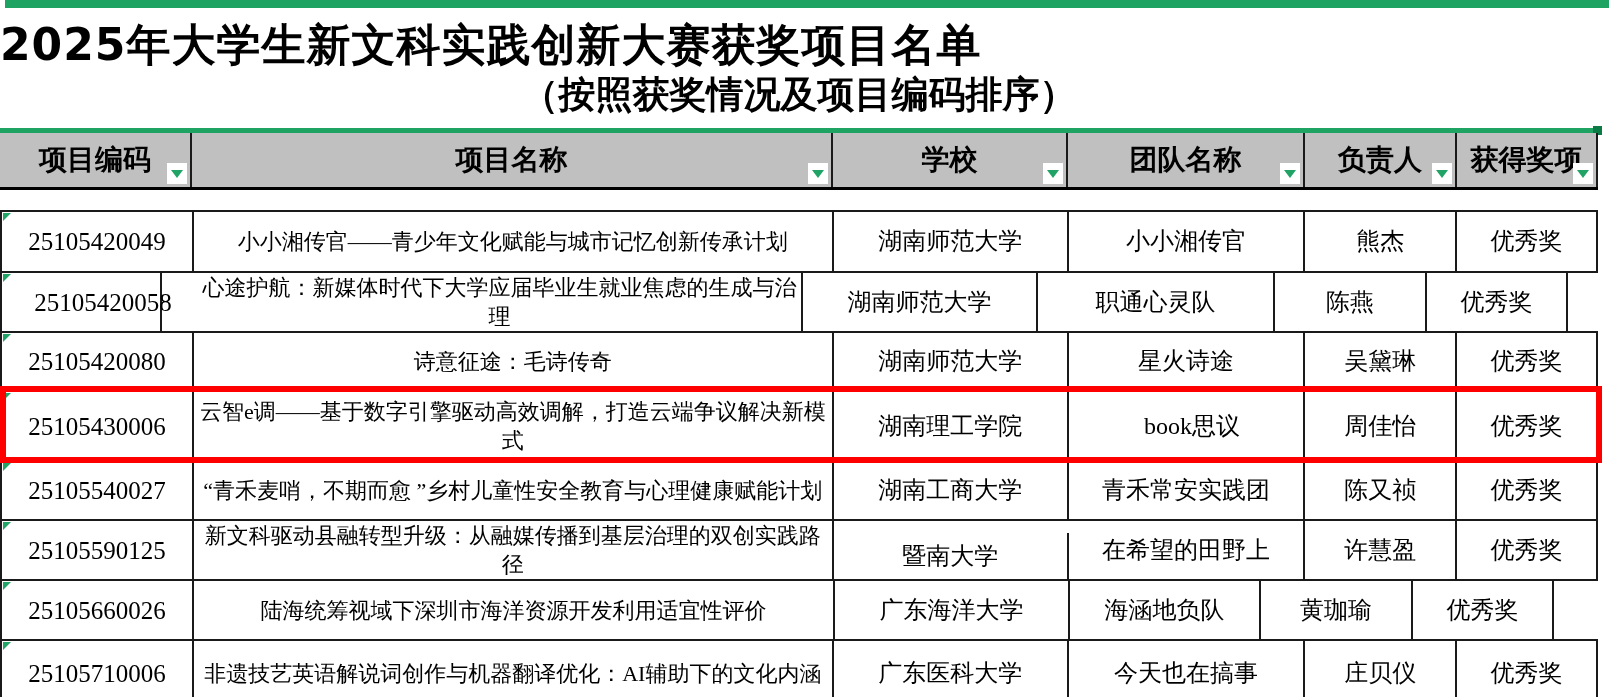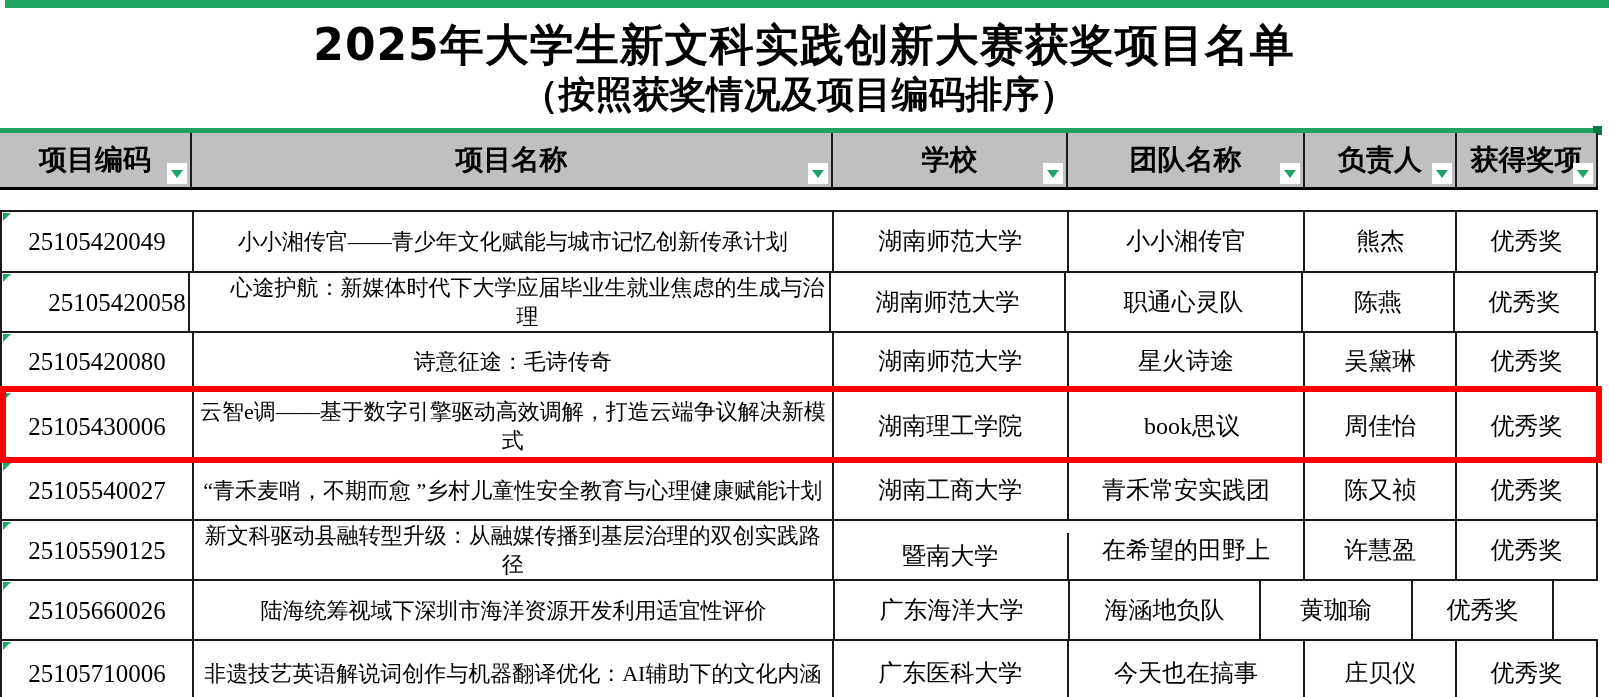--- a/index.html
+++ b/index.html
@@ -10,23 +10,22 @@
     position:relative; width:1609px; height:697px;
     background:#ffffff; overflow:hidden;
   }
 
   
   .top-bar { position:absolute; left:5px; top:0; width:1604px; height:8px; background:#1ea362; }
 
   
   .doc-title {
     position:absolute; left:0; top:16px; width:1598px;
-    text-align:center; font-size:44px; font-weight:bold; letter-spacing:1px;
+    font-size:44px; font-weight:bold; letter-spacing:1px;
     font-family:"DejaVu Sans","Liberation Sans",sans-serif;
-    padding-left:10px;
   }
   .doc-subtitle {
     position:absolute; left:0; top:70px; width:1598px;
     text-align:center; font-size:37px; font-weight:bold;
     font-family:"Liberation Serif","DejaVu Serif",serif;
   }
 
   
   .header-line { position:absolute; left:0; top:128px; width:1601px; height:5px; background:#1ea362; }
   .header-line .handle { position:absolute; right:-1px; top:-2px; width:9px; height:9px; background:#0c7a45; }
@@ -143,21 +142,21 @@
           <span>小小湘传官</span>
         </div>
         <div class="tcell leader" style="width: 152px;">
           <span>熊杰</span>
         </div>
         <div class="tcell award" style="width: 141px;">
           <span>优秀奖</span>
         </div>
       </div>
       <div class="trow" style="height: 60px;">
-        <div class="tcell code" style="width: 188px; padding-left: 48px;">
+        <div class="tcell code" style="width: 160px; padding-left: 48px;">
           <span class="err-tri"></span>
           <span>25105420058</span>
         </div>
         <div class="tcell name" style="width: 641px; padding-left: 40px;">
           <span>心途护航：新媒体时代下大学应届毕业生就业焦虑的生成与治理</span>
         </div>
         <div class="tcell school" style="width: 235px;">
           <span>湖南师范大学</span>
         </div>
         <div class="tcell team" style="width: 237px;">

